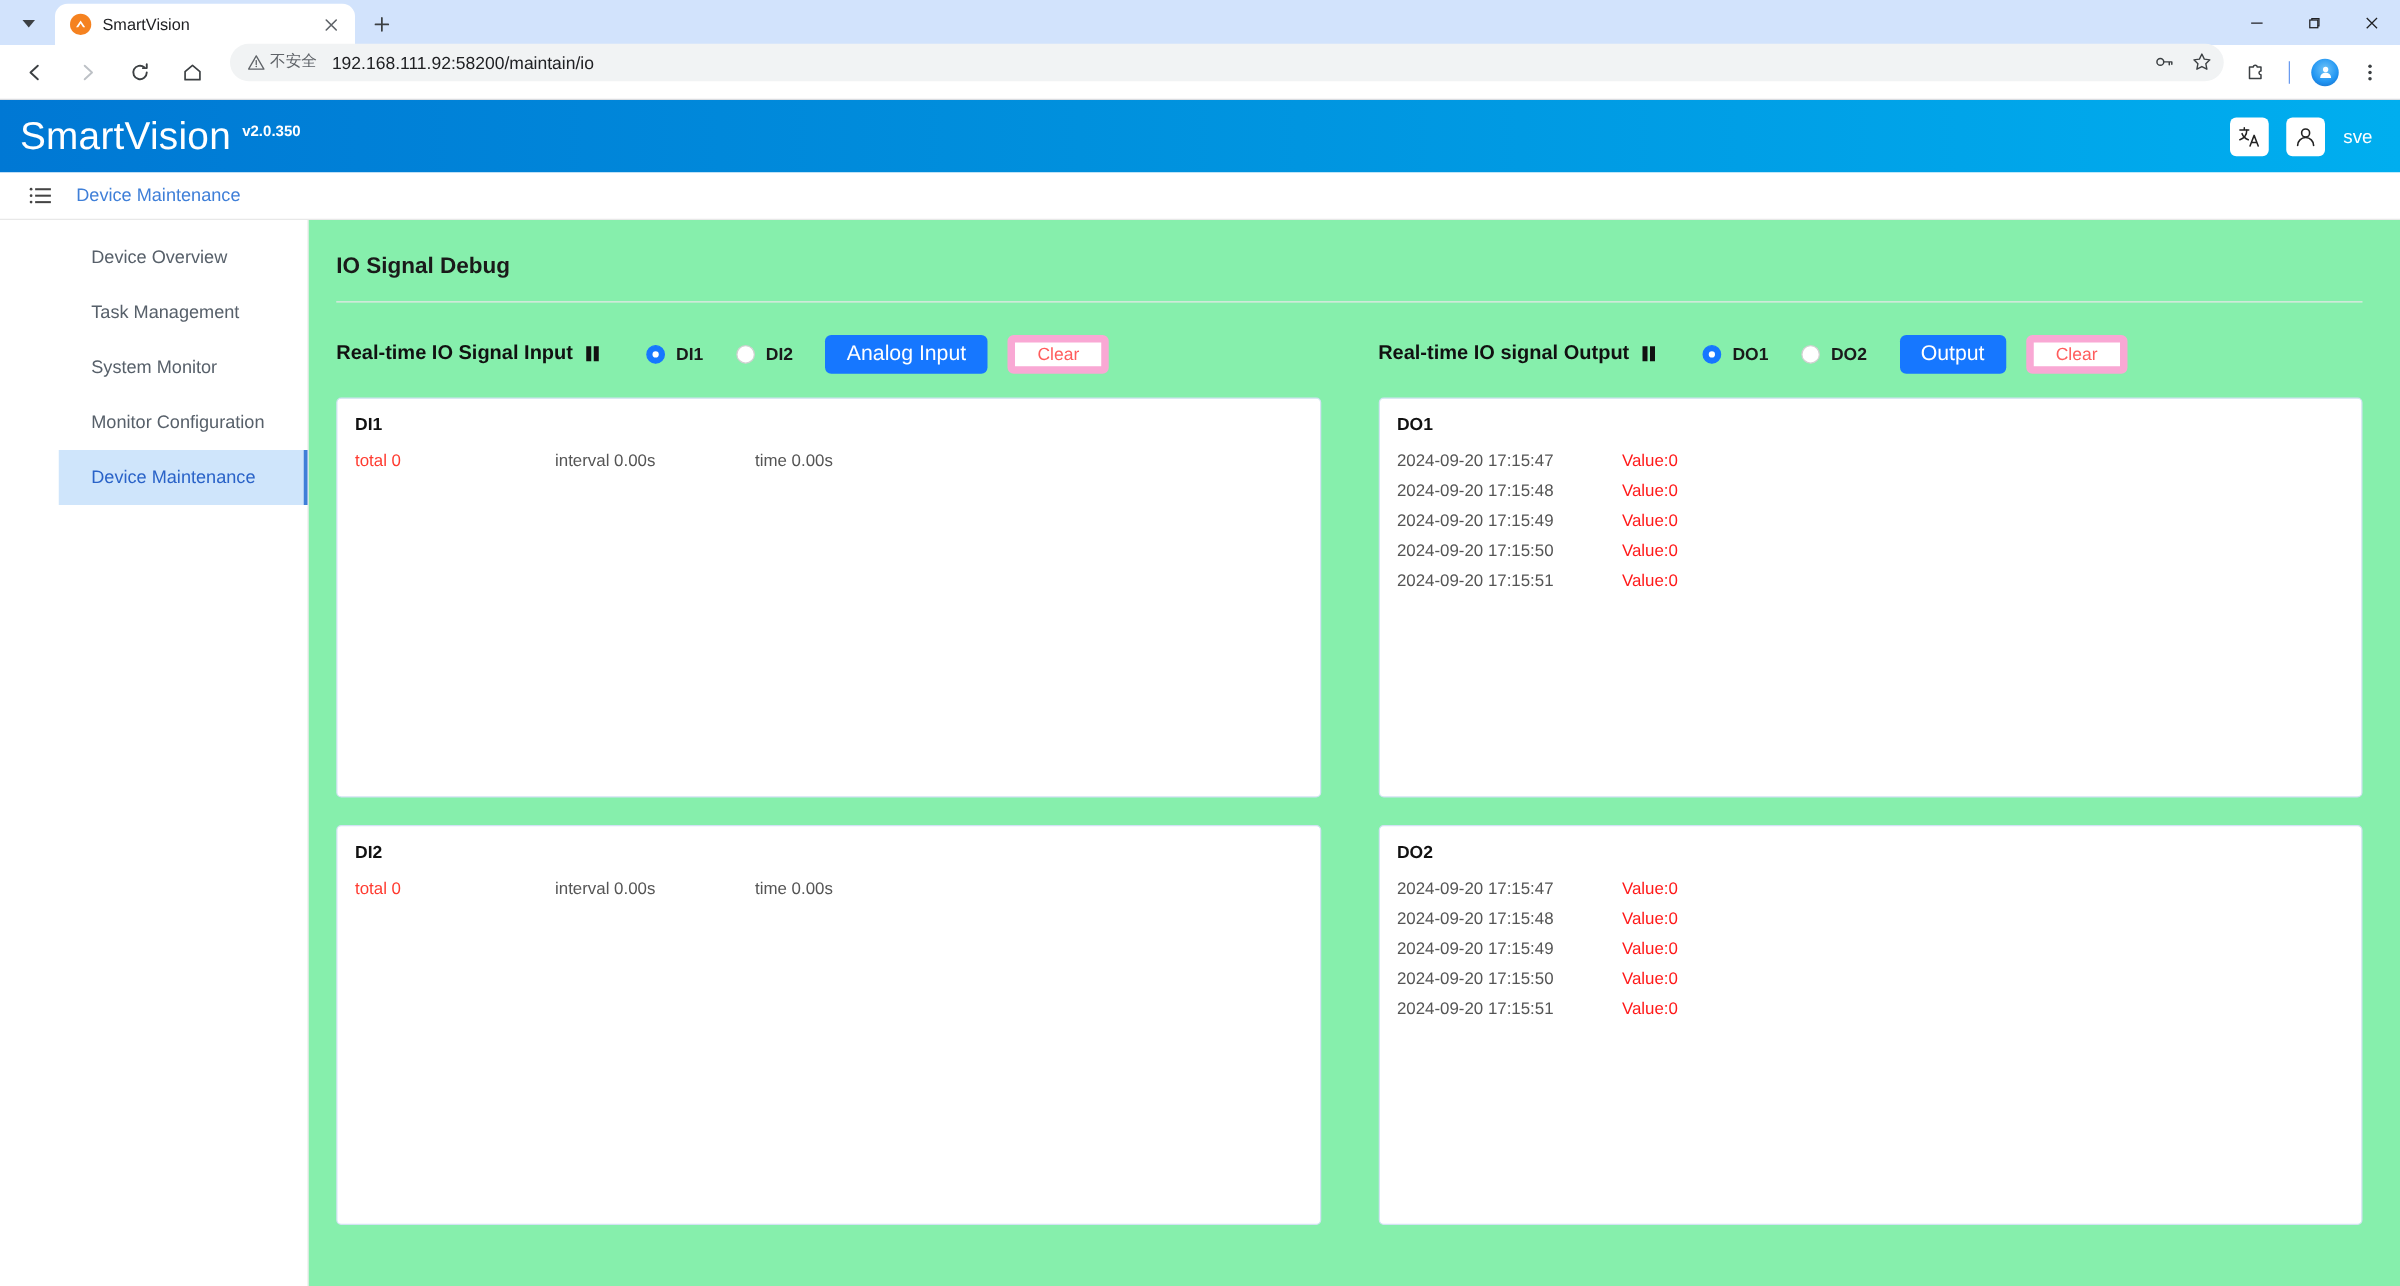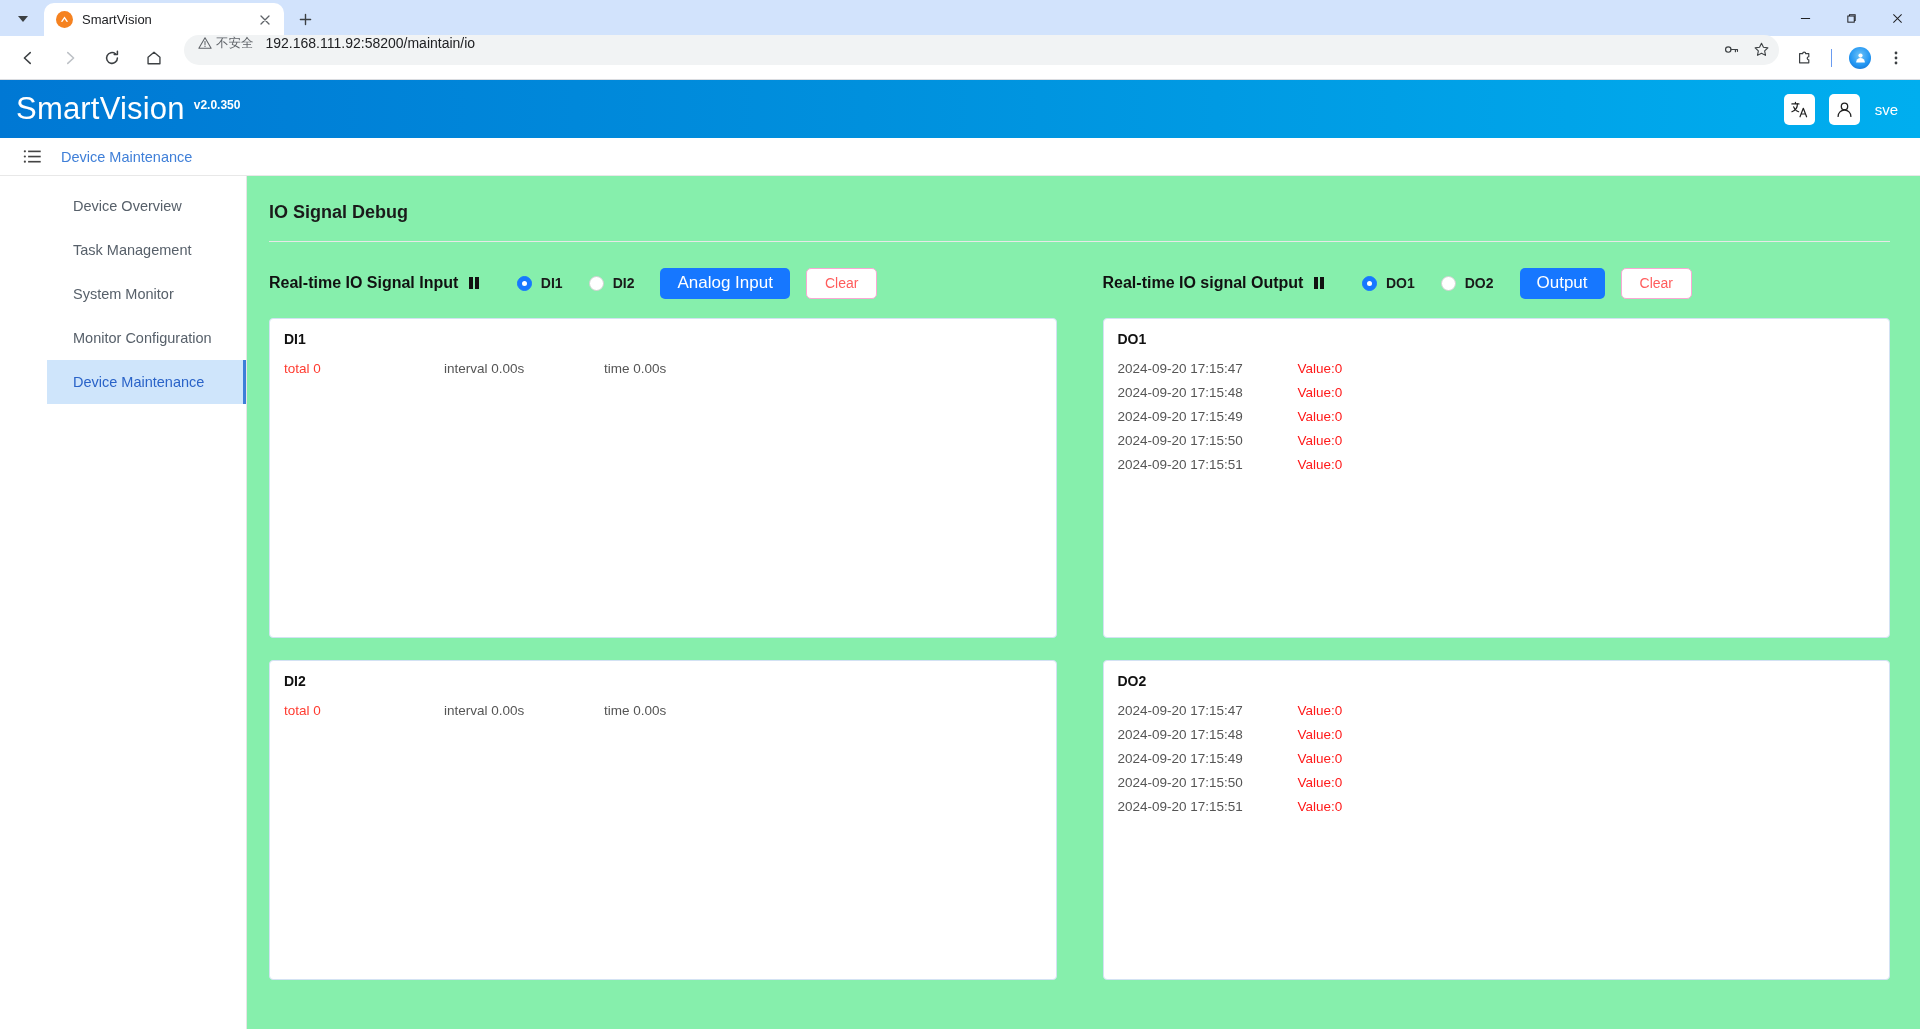--- a/index.html
+++ b/index.html
@@ -84,21 +84,21 @@
   .nav-btn {
     width: 32px; height: 32px; margin: 0 4px;
     display:flex; align-items:center; justify-content:center;
     border-radius: 50%;
   }
   .omnibox {
     flex: 1;
     height: 30px;
     background: #f1f3f4;
     border-radius: 16px;
-    display: flex; align-items: flex-start;
+    display: flex; align-items: center;
     padding: 0 6px 0 14px;
     margin: 0 6px 16px 8px;
     gap: 6px;
     position: relative;
   }
   .not-secure {
     display: flex; align-items: center; gap: 4px;
     flex: none;
   }
   .ns-text { font-size: 12.5px; color: #5f6368; white-space: nowrap; }
@@ -236,21 +236,21 @@
   .btn-primary {
     background: #1677ff; color: #fff;
     border: none; border-radius: 5px;
     font-size: 17px; font-family: inherit;
     padding: 0 17px; height: 31px;
     cursor: pointer; white-space: nowrap;
     margin-left: 26px;
   }
   .btn-danger-ghost {
     background: #fff; color: #ff5c5c;
-    border: 1px solid #f9a8d4; border-radius: 5px;
+    border: 6px solid #f9a8d4; border-radius: 5px;
     font-size: 14px; font-family: inherit;
     padding: 0 18px; height: 31px;
     cursor: pointer; white-space: nowrap;
     margin-left: 16px;
   }
 
   .panel {
     border: 1px solid #d3e2f3;
     border-radius: 4px;
     background: #fff;

